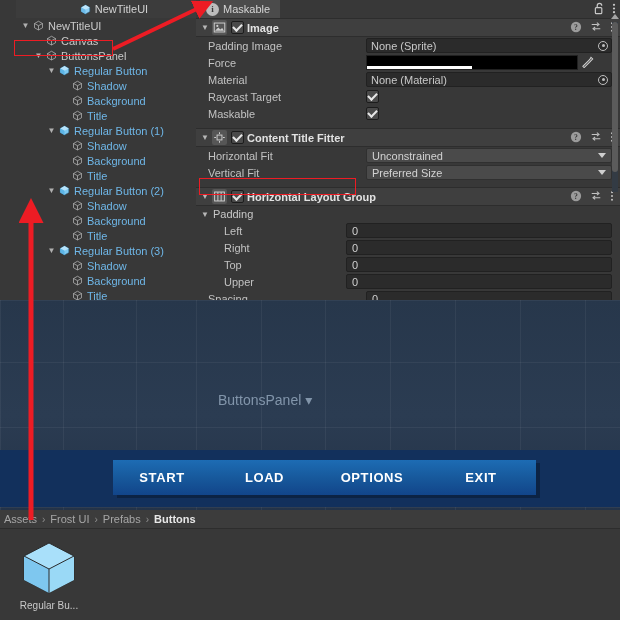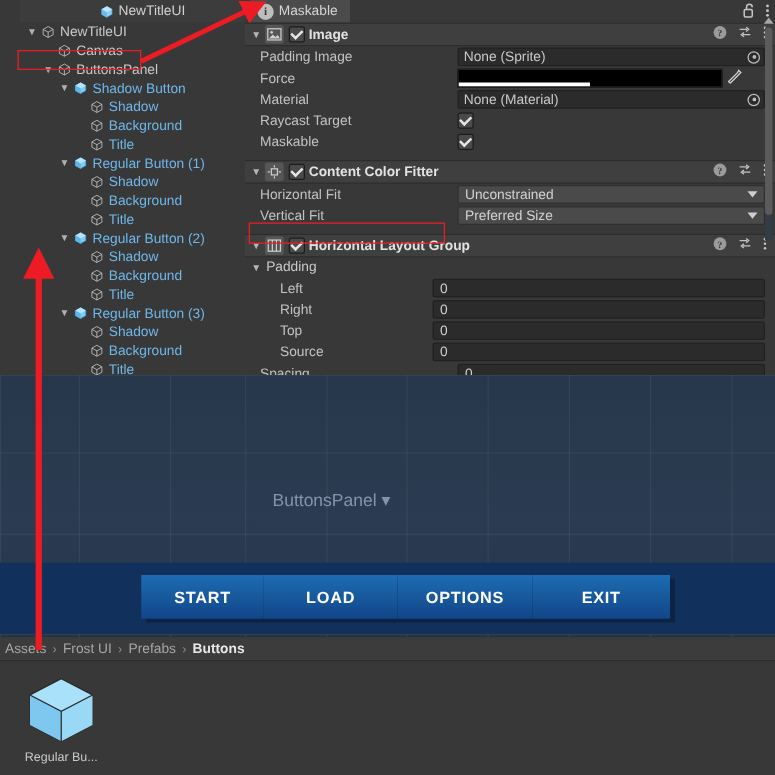--- a/index.html
+++ b/index.html
@@ -197,21 +197,21 @@
           </div>
           <div class="hrow prefab" style="padding-left: 30px;">
             <span class="foldout">▼</span>
             <span class="ico">
               <svg width="11" height="11" viewBox="0 0 16 16">
                 <path d="M8 1.5 14.2 5v6L8 14.5 1.8 11V5z" fill="#7fcbf2" stroke="#2f6f96" stroke-width="0.8"></path>
                 <path d="M8 1.5 14.2 5 8 8.3 1.8 5z" fill="#b6e3fb"></path>
                 <path d="M8 8.3v6.2L1.8 11V5z" fill="#5eb5e6"></path>
               </svg>
             </span>
-            <span class="lbl">Shadow Button</span>
+            <span class="lbl">Regular Button</span>
             <span class="chev">›</span>
           </div>
           <div class="hrow prefabchild" style="padding-left: 43px;">
             <span class="foldout"></span>
             <span class="ico">
               <svg width="11" height="11" viewBox="0 0 16 16">
                 <path d="M8 1.8 13.8 5.1v6.2L8 14.5 2.2 11.3V5.1z" fill="none" stroke="#c2c2c2" stroke-width="1"></path>
                 <path d="M2.2 5.1 8 8.3l5.8-3.2M8 8.3v6.2" fill="none" stroke="#c2c2c2" stroke-width="1"></path>
               </svg>
             </span>
@@ -541,21 +541,21 @@
         <div style="height: 6px;"></div>
         <div class="comp-header">
           <span class="arrow">▼</span>
           <span class="cicon">
             <svg width="13" height="13" viewBox="0 0 16 16">
               <rect x="5" y="5" width="6" height="6" fill="none" stroke="#cfcfcf" stroke-width="1.2"></rect>
               <path d="M8 1.5v2.2M8 12.3v2.2M1.5 8h2.2M12.3 8h2.2" stroke="#cfcfcf" stroke-width="1.2"></path>
             </svg>
           </span>
           <span class="cb on"></span>
-          <span class="ctitle">Content Color Fitter</span>
+          <span class="ctitle">Content Title Fitter</span>
           <span class="hright">
             <span><svg width="12" height="12" viewBox="0 0 14 14">
                 <circle cx="7" cy="7" r="6" fill="#9b9b9b"></circle>
                 <text x="7" y="10.5" font-size="9" font-family="Liberation Serif,serif" font-weight="bold" text-anchor="middle" fill="#3a3a3a">?</text>
               </svg></span>
             <span><svg width="12" height="12" viewBox="0 0 14 14">
                 <path d="M2 4h7M8 2l2.5 2L8 6M12 9H5M6 7 3.5 9 6 11" stroke="#c4c4c4" stroke-width="1.2" fill="none"></path>
               </svg></span>
             <span><svg width="4" height="12" viewBox="0 0 4 13">
                 <circle cx="2" cy="2.5" r="1.1" fill="#c4c4c4"></circle>
@@ -640,21 +640,21 @@
           <div class="plabel" style="width:150px;padding-left:28px">Top</div>
           <div class="pfield" style="padding-right:8px;display:flex;align-items:center;">
             <div style="flex:1">
               <div class="numfield">
                 <span>0</span>
               </div>
             </div>
           </div>
         </div>
         <div class="prow">
-          <div class="plabel" style="width:150px;padding-left:28px">Source</div>
+          <div class="plabel" style="width:150px;padding-left:28px">Upper</div>
           <div class="pfield" style="padding-right:8px;display:flex;align-items:center;">
             <div style="flex:1">
               <div class="numfield">
                 <span>0</span>
               </div>
             </div>
           </div>
         </div>
         <div class="prow">
           <div class="plabel" style="width:170px;padding-left:12px">Spacing</div>

